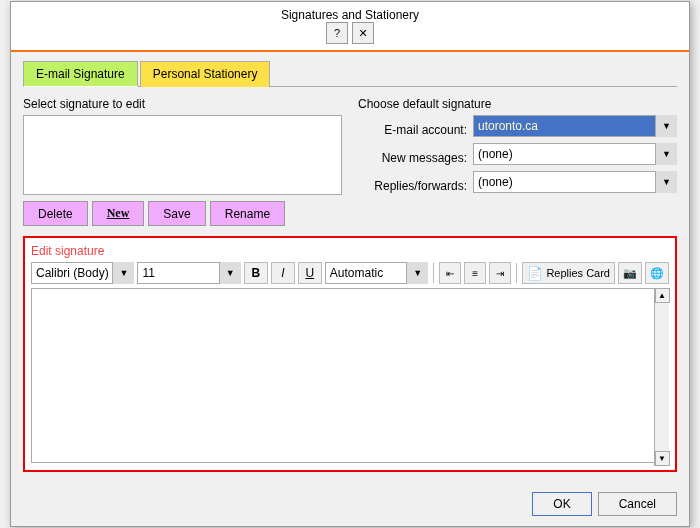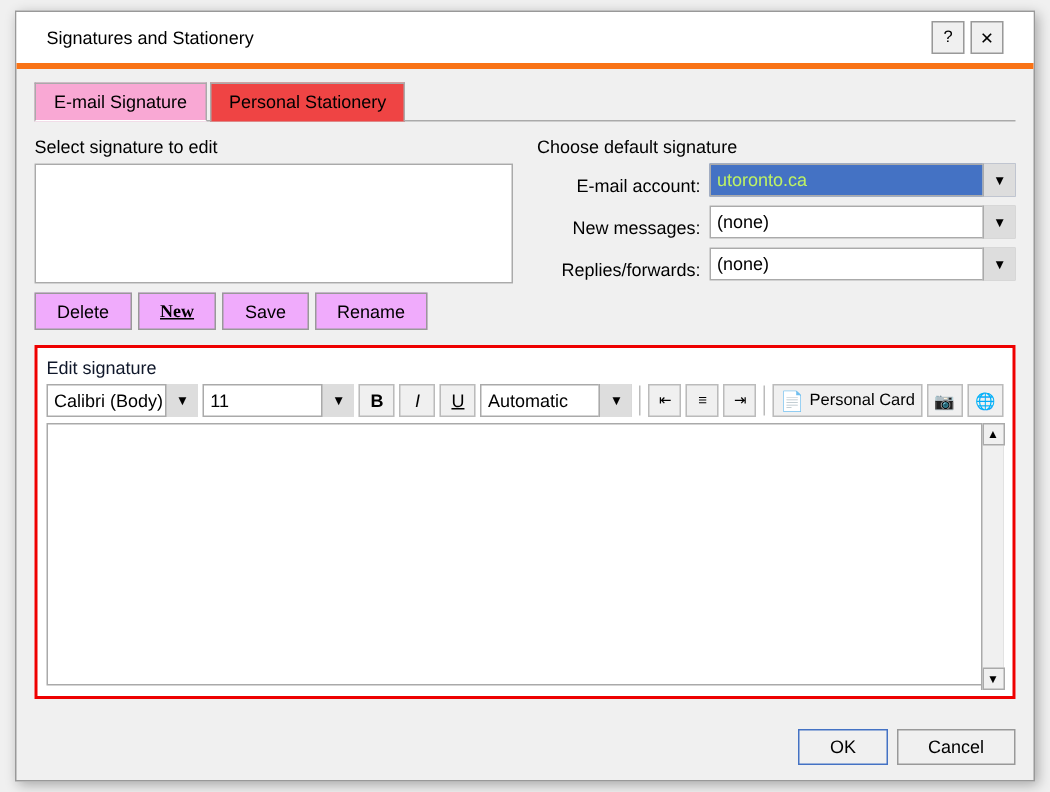--- a/index.html
+++ b/index.html
@@ -15,25 +15,26 @@
       overflow: hidden;
     }
     .dialog {
       width: 680px;
       background: #f0f0f0;
       border: 1px solid #999;
       box-shadow: 2px 2px 8px rgba(0,0,0,0.3);
     }
     .title-bar {
       background: #ffffff;
-      border-bottom: 4px solid #f97316;
+      border-bottom: 2px solid #f97316;
       padding: 6px 20px;
       display: flex;
       align-items: center;
       justify-content: space-between;
+      flex-direction: column;
     }
     .title-bar-left {
       font-size: 12px;
       font-weight: normal;
       color: #000;
     }
     .title-bar-right {
       display: flex;
       gap: 4px;
     }
@@ -56,29 +57,29 @@
     
     .tabs {
       display: flex;
       border-bottom: 1px solid #aaa;
       margin-bottom: 10px;
     }
     .tab {
       padding: 5px 12px;
       border: 1px solid #aaa;
       border-bottom: none;
-      background: #ef4444;
+      background: #fde047;
       cursor: pointer;
       font-size: 12px;
       margin-right: 2px;
       position: relative;
       top: 1px;
     }
     .tab.active {
-      background: #f9a8d4;
+      background: #bef264;
       border-bottom: 1px solid #fff;
       z-index: 1;
     }
 
     
     .main-section {
       display: flex;
       gap: 16px;
       margin-bottom: 10px;
     }
@@ -169,21 +170,21 @@
 
     
     .edit-sig-section {
       border: 2px solid #e00;
       background: #fff;
       padding: 6px 6px 4px 6px;
       margin-bottom: 6px;
     }
     .edit-sig-label {
       font-size: 12px;
-      color: #0f172a;
+      color: #ef4444;
       margin-bottom: 4px;
     }
     .toolbar {
       display: flex;
       align-items: center;
       gap: 3px;
       margin-bottom: 4px;
       flex-wrap: wrap;
     }
     .toolbar-select {
@@ -363,21 +364,21 @@
           <button class="btn">Rename</button>
         </div>
       </div>
 
       <div class="right-section">
         <div class="section-label">Choose default signature</div>
 
         <div class="field-row">
           <span class="field-label">E-mail account:</span>
           <div class="select-wrapper">
-            <select class="highlighted" style="background: rgb(68, 114, 196); color: #bef264;">
+            <select class="highlighted" style="background: rgb(68, 114, 196); color: #fef9c3;">
               <option>utoronto.ca</option>
             </select>
             <div class="select-arrow">▼</div>
           </div>
         </div>
 
         <div class="field-row">
           <span class="field-label">New messages:</span>
           <div class="select-wrapper">
             <select>
@@ -437,21 +438,21 @@
           <span>≡</span>
         </button>
         <button class="align-btn" title="Align Right">
           <span>⇥</span>
         </button>
 
         <div class="toolbar-sep"></div>
 
         <button class="biz-card-btn">
           <span style="font-size:13px">📄</span>
-          <span>Personal Card</span>
+          <span>Replies Card</span>
         </button>
 
         <button class="img-btn" title="Insert Picture">
           <span>📷</span>
         </button>
         <button class="img-btn" title="Insert Hyperlink">
           <span>🌐</span>
         </button>
       </div>
 

